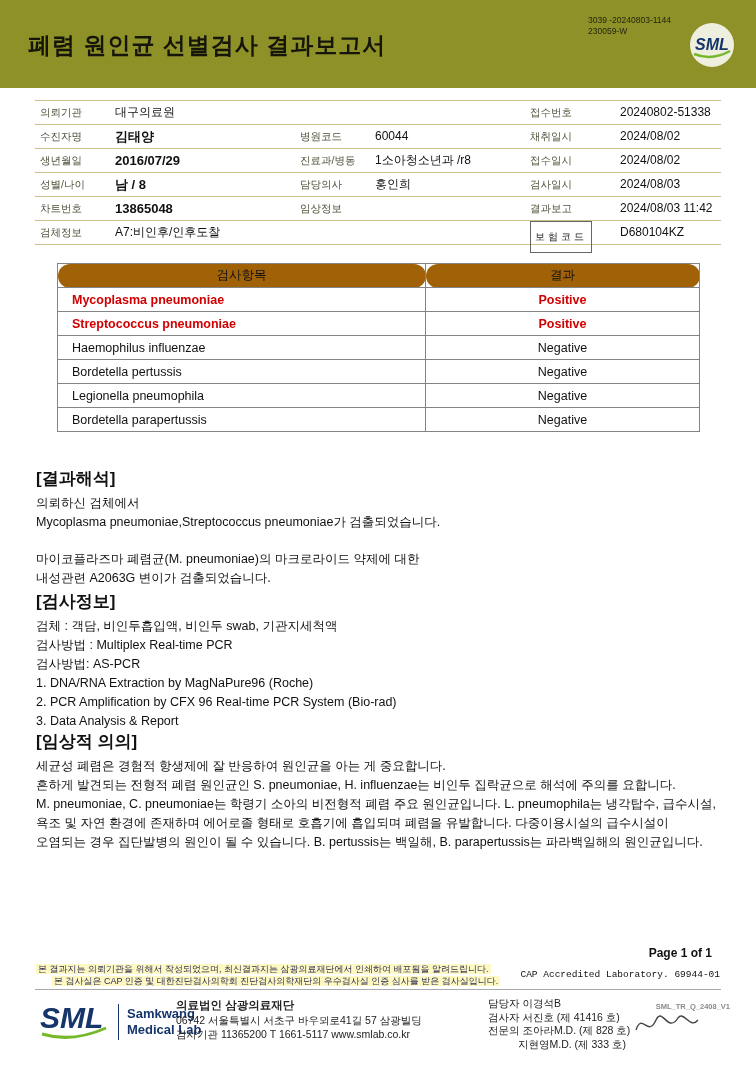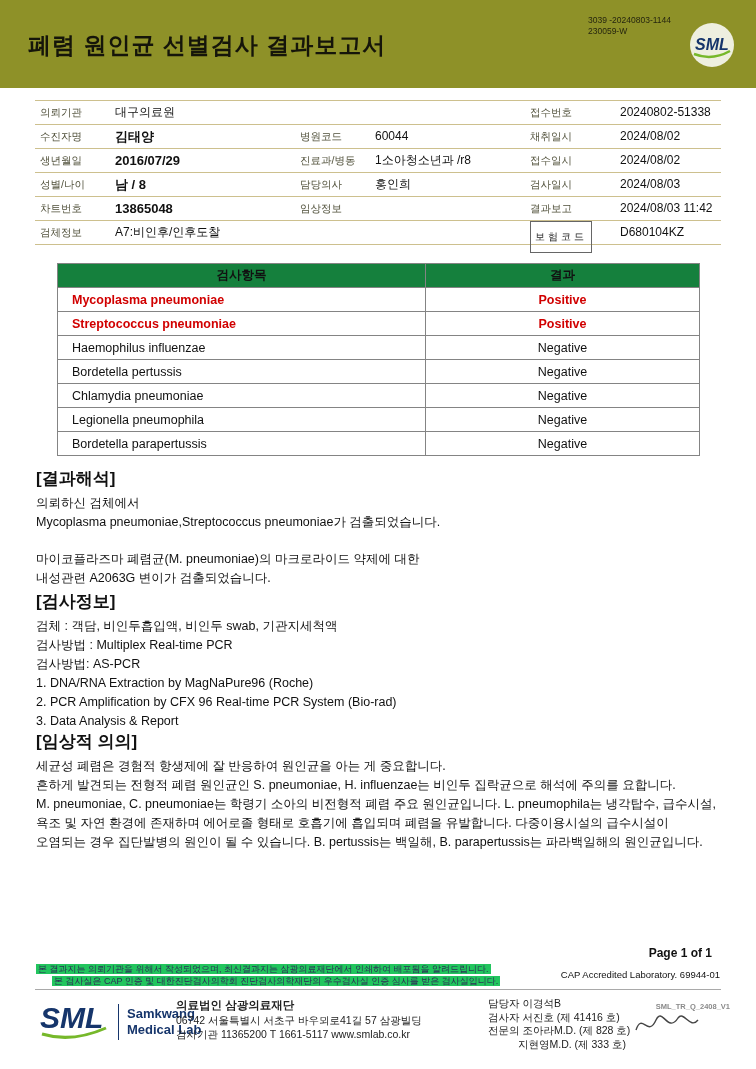--- a/index.html
+++ b/index.html
@@ -45,44 +45,44 @@
     padding:8px 4px; letter-spacing:3px; font-size:10px; color:#222;
   }
 
   
   table.results {
     position:absolute; top:263px; left:57px; width:643px;
     border-collapse:collapse; table-layout:fixed;
     font-size:12.5px;
   }
   table.results th, table.results td { border:1px solid #848484; height:24px; }
-  table.results th { background:#15803d; font-weight:bold; text-align:center; }
+  table.results th { background:#a16207; font-weight:normal; text-align:center;border-radius:12px; }
   table.results col.c-test { width:368px; }
   table.results td.t { padding-left:14px; text-align:left; }
   table.results td.r { text-align:center; }
   table.results tr.positive td { color:#d10000; font-weight:bold; }
 
   
   .section { position:absolute; left:36px; width:690px; }
   .sec-heading { font-size:17px; font-weight:bold; margin-bottom:4px;margin-top:12px; }
   .sec-line { font-size:12.5px; line-height:19px; }
   .sec-line.spaced { margin-top:18px; }
   .sec-interpretation { top:455px; }
   .sec-testinfo { top:578px; }
   .sec-clinical { top:718px; }
 
   
   .page-num { position:absolute; top:946px; right:44px; font-size:12px; font-weight:bold; }
   .notice1 { position:absolute; top:958px; left:36px; }
   .notice2 { position:absolute; top:970px; left:52px; }
   .notice1 span, .notice2 span {
-    font-size:9px; color:#2c2c55; background:#22c55e;
+    font-size:9px; color:#2c2c55; background:#fef9c3;
     padding:0 2px; filter:blur(0.35px);
   }
-  .cap-line { position:absolute; top:969px; right:36px; font-size:9.5px; color:#111; }
+  .cap-line { position:absolute; top:969px; right:36px; font-size:9.5px; color:#111;font-family:Liberation Mono, monospace; }
   .footer-rule { position:absolute; top:989px; left:35px; width:686px; border-top:1px solid #a9a9a9; }
 
   
   .footer-logo { position:absolute; left:38px; top:1000px; display:flex; align-items:center; }
   .footer-logo .divider { width:1px; height:36px; background:#16356b; margin:0 8px 0 6px; }
   .logo-name { font-size:13px; font-weight:bold; color:#16356b; line-height:16px; }
   .sml-big { font-size:30px; font-weight:bold; font-style:italic; fill:#16356b; }
   .addr-block { position:absolute; left:176px; top:998px; font-size:10.5px; line-height:14.5px; color:#222; }
   .addr-block .org { font-weight:bold; font-size:11.5px; }
   .staff-block { position:absolute; left:488px; top:997px; font-size:10.5px; line-height:13.5px; color:#222; }
@@ -183,24 +183,20 @@
       </tr>
       <tr>
         <td class="t">Haemophilus influenzae</td>
         <td class="r">Negative</td>
       </tr>
       <tr>
         <td class="t">Bordetella pertussis</td>
         <td class="r">Negative</td>
       </tr>
       <tr>
-        <td class="t">Chlamydia pneumoniae</td>
-        <td class="r">Negative</td>
-      </tr>
-      <tr>
         <td class="t">Legionella pneumophila</td>
         <td class="r">Negative</td>
       </tr>
       <tr>
         <td class="t">Bordetella parapertussis</td>
         <td class="r">Negative</td>
       </tr>
     </tbody>
   </table>
 

